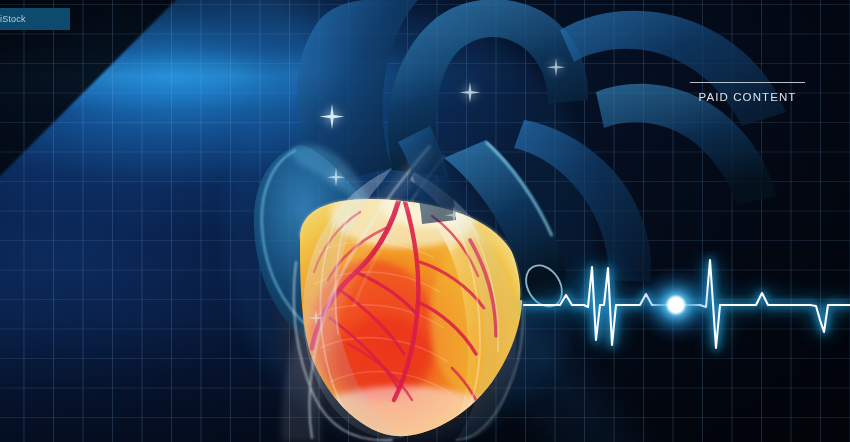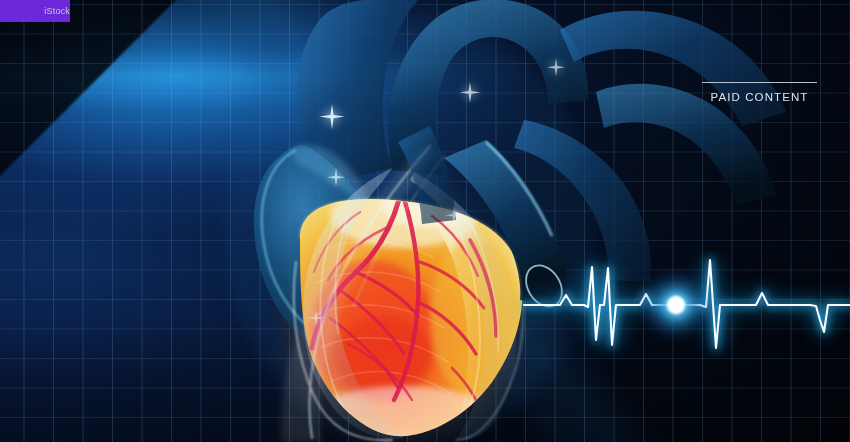--- a/index.html
+++ b/index.html
@@ -99,38 +99,38 @@
 
   
   #heart-svg { position: absolute; inset: 0; z-index: 8; }
 
   
   #ekg-svg { position: absolute; inset: 0; z-index: 12; }
 
   
   #istock-badge {
     position: absolute;
-    left: 0; top: 0;
+    left: 0; top: 8px;
     width: 70px; height: 22px;
-    background: #6d28d9;
+    background: #0c4a6e;
     z-index: 20;
     display: flex;
     align-items: center;
-    justify-content: flex-end;
+    justify-content: flex-start;
   }
   #istock-badge span {
     color: #c7ccd4;
     font-size: 9px;
     letter-spacing: 0.2px;
     font-family: "Liberation Sans", sans-serif;
   }
 
   #paid-content {
     position: absolute;
-    right: 33px;
+    right: 45px;
     top: 82px;
     z-index: 20;
     text-align: center;
     width: 115px;
   }
   #paid-rule {
     width: 100%;
     height: 1px;
     background: #b9c2cc;
     margin: 0 0 8px 0;

